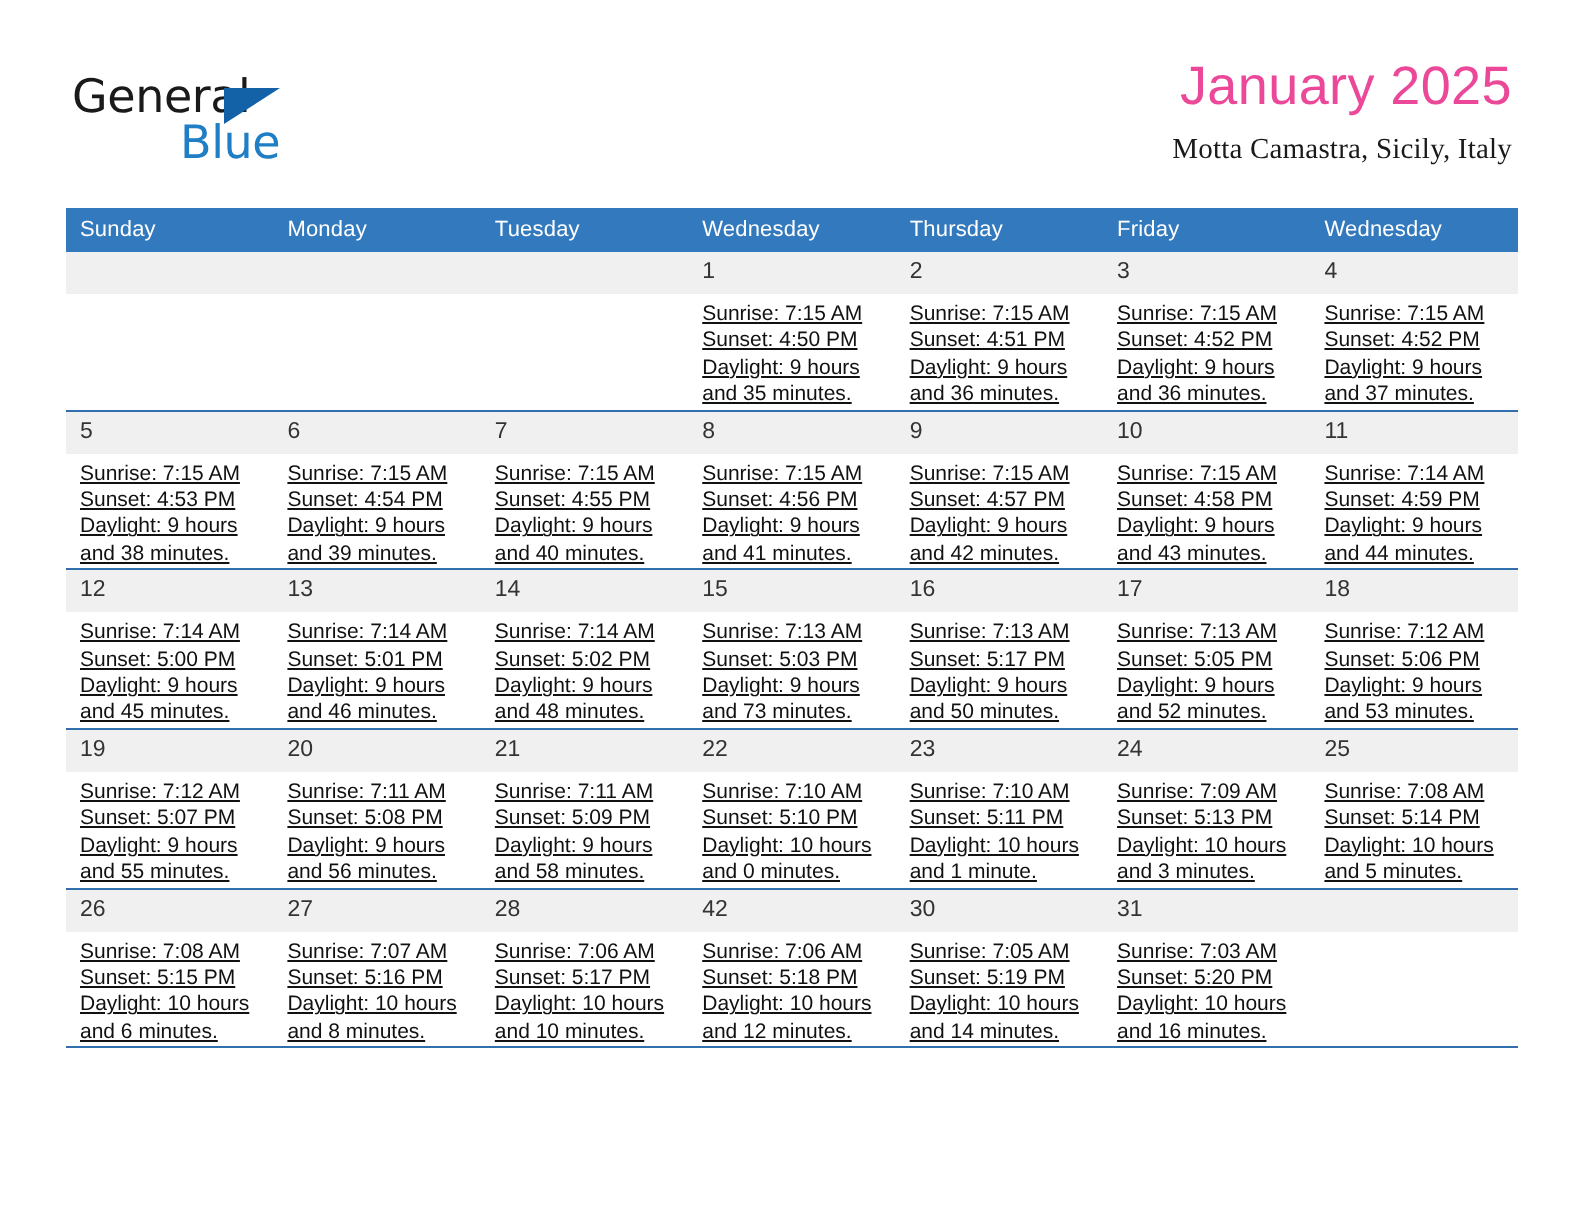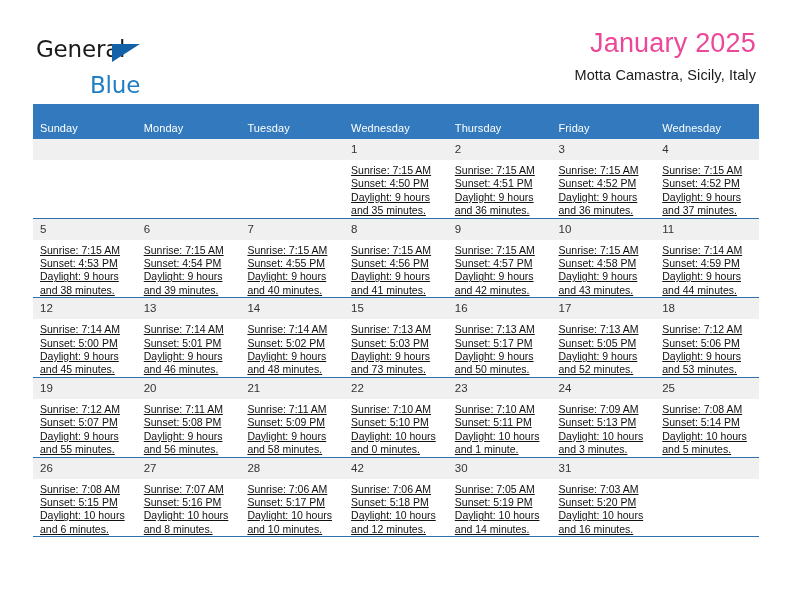--- a/index.html
+++ b/index.html
@@ -42,21 +42,21 @@
     left: 0;
     top: 0;
     font-size: 23px;
     letter-spacing: -0.2px;
     color: #1a1a1a;
     font-family: "DejaVu Sans", sans-serif;
   }
   .logo-blue {
     position: absolute;
     left: 54px;
-    top: 36px;
+    top: 23px;
     font-size: 23px;
     letter-spacing: -0.2px;
     color: #1f7ec4;
     font-family: "DejaVu Sans", sans-serif;
   }
   .logo-triangle {
     position: absolute;
     left: 76px;
     top: 6px;
     width: 0;
@@ -77,38 +77,39 @@
     letter-spacing: 0.2px;
     line-height: 1.15;
     white-space: nowrap;
   }
   .cal-subtitle {
     margin-top: 8px;
     font-size: 14.5px;
     color: #1a1a1a;
     letter-spacing: 0.1px;
     white-space: nowrap;
+    font-family: Liberation Serif, serif;
   }
 
   
   .calendar {
     position: absolute;
     left: 33px;
     top: 104px;
     width: 726px;
     border-collapse: collapse;
     table-layout: fixed;
   }
   .calendar th {
     background: #3379bd;
     color: #ffffff;
     font-size: 11px;
     font-weight: normal;
     text-align: left;
-    padding: 18px 0 5px 7px;
+    padding: 5px 0 5px 7px;
     height: 12px;
     letter-spacing: 0.1px;
   }
   .calendar td {
     vertical-align: top;
     padding: 0;
     height: 78px;
     border-bottom: 1px solid #2b6aa8;
     background: #ffffff;
   }

